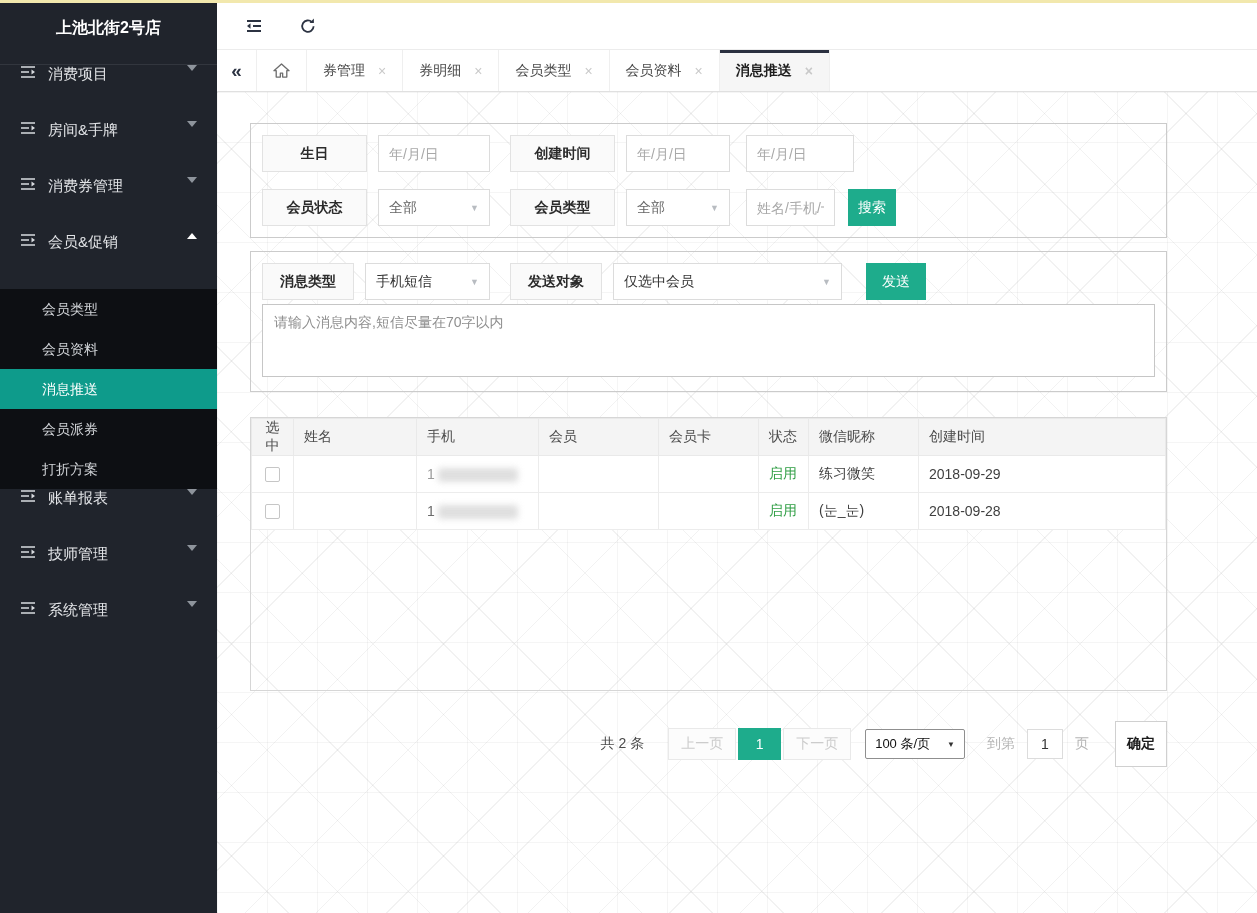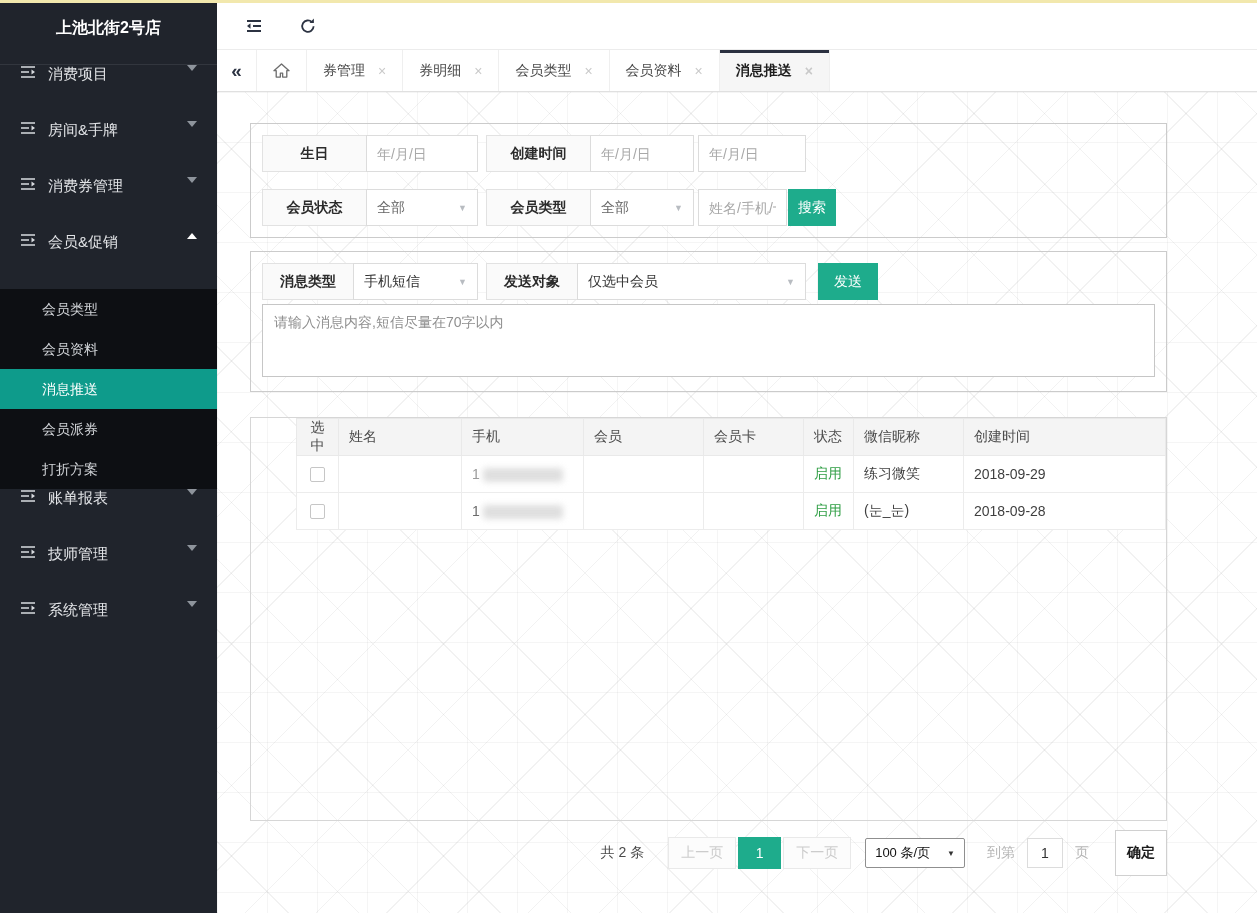--- a/index.html
+++ b/index.html
@@ -41,35 +41,35 @@
     background-image:
       linear-gradient(to right, rgba(0,0,0,0.04) 1px, transparent 1px),
       linear-gradient(to bottom, rgba(0,0,0,0.04) 1px, transparent 1px),
       repeating-linear-gradient(45deg, rgba(0,0,0,0.05) 0 1px, transparent 1px 50px),
       repeating-linear-gradient(135deg, rgba(0,0,0,0.05) 0 1px, transparent 1px 50px);
     background-size: 50px 50px, 50px 50px, auto, auto;
   }
   .panel { border: 1px solid #cbcbcb; padding: 11px; }
   .search-panel { margin-bottom: 13px; }
   .message-panel { margin-bottom: 25px; }
-  .frow { display: flex; align-items: flex-end; }
+  .frow { display: flex; align-items: flex-end; gap: 12px; }
   .frow + .frow { margin-top: 17px; }
   .flabel { height: 37px; background: #fafafa; border: 1px solid #e2e2e2; display: flex; align-items: center; justify-content: center; font-size: 14px; font-weight: 600; color: #2b2b2b; flex-shrink: 0; }
   .w105 { width: 105px; } .w92 { width: 92px; }
   .finput { height: 37px; border: 1px solid #dcdcdc; background: #fff; padding: 0 10px; font-size: 14px; color: #333; margin-left: -1px; font-family: inherit; }
   .finput::placeholder { color: #a8a8a8; }
   .fselect { height: 37px; border: 1px solid #dcdcdc; background: #fff; padding: 0 10px; margin-left: -1px; display: flex; align-items: center; justify-content: space-between; color: #666; cursor: pointer; }
   .sel-caret { font-size: 9px; color: #b8bcc1; margin-left: 8px; }
   .gap8 { margin-left: 8px; }
   .btn-teal { height: 37px; background: #1eac8c; color: #fff; border: none; font-size: 14px; cursor: pointer; font-family: inherit; }
   .msg-textarea { margin-top: 4px; width: 100%; height: 73px; border: 1px solid #c6c6c6; background: #fff; padding: 9px 11px; font-size: 14px; color: #333; resize: none; font-family: inherit; }
   .msg-textarea::placeholder { color: #8f8f8f; }
 
   
-  .table-wrap { border: 1px solid #d6d6d6; height: 404px; margin-bottom: 15px; padding-left: 45px; }
+  .table-wrap { border: 1px solid #d6d6d6; height: 274px; margin-bottom: 36px; }
   table { width: 100%; border-collapse: collapse; }
   th { background: #f4f4f4; border: 1px solid #e9e9e9; height: 33px; padding: 0 10px; font-weight: 400; font-size: 14px; color: #4c4c4c; text-align: left; }
   td { background: #fff; border: 1px solid #ececec; height: 37px; padding: 0 10px; font-size: 14px; color: #3f3f3f; }
   .col-check { width: 42px; text-align: center; }
   .col-name { width: 123px; } .col-phone { width: 122px; } .col-member { width: 120px; }
   .col-card { width: 100px; } .col-status { width: 50px; } .col-nick { width: 110px; }
   .checkbox { width: 15px; height: 15px; border: 1px solid #c6c6c6; border-radius: 2px; background: #fff; display: inline-block; vertical-align: middle; cursor: pointer; }
   .status-green { color: #2f9e44; }
   .blur-redact { display: inline-block; width: 80px; height: 14px; background: #d9d9d9; filter: blur(3px); border-radius: 3px; vertical-align: middle; margin-left: 3px; opacity: .85; }
 

